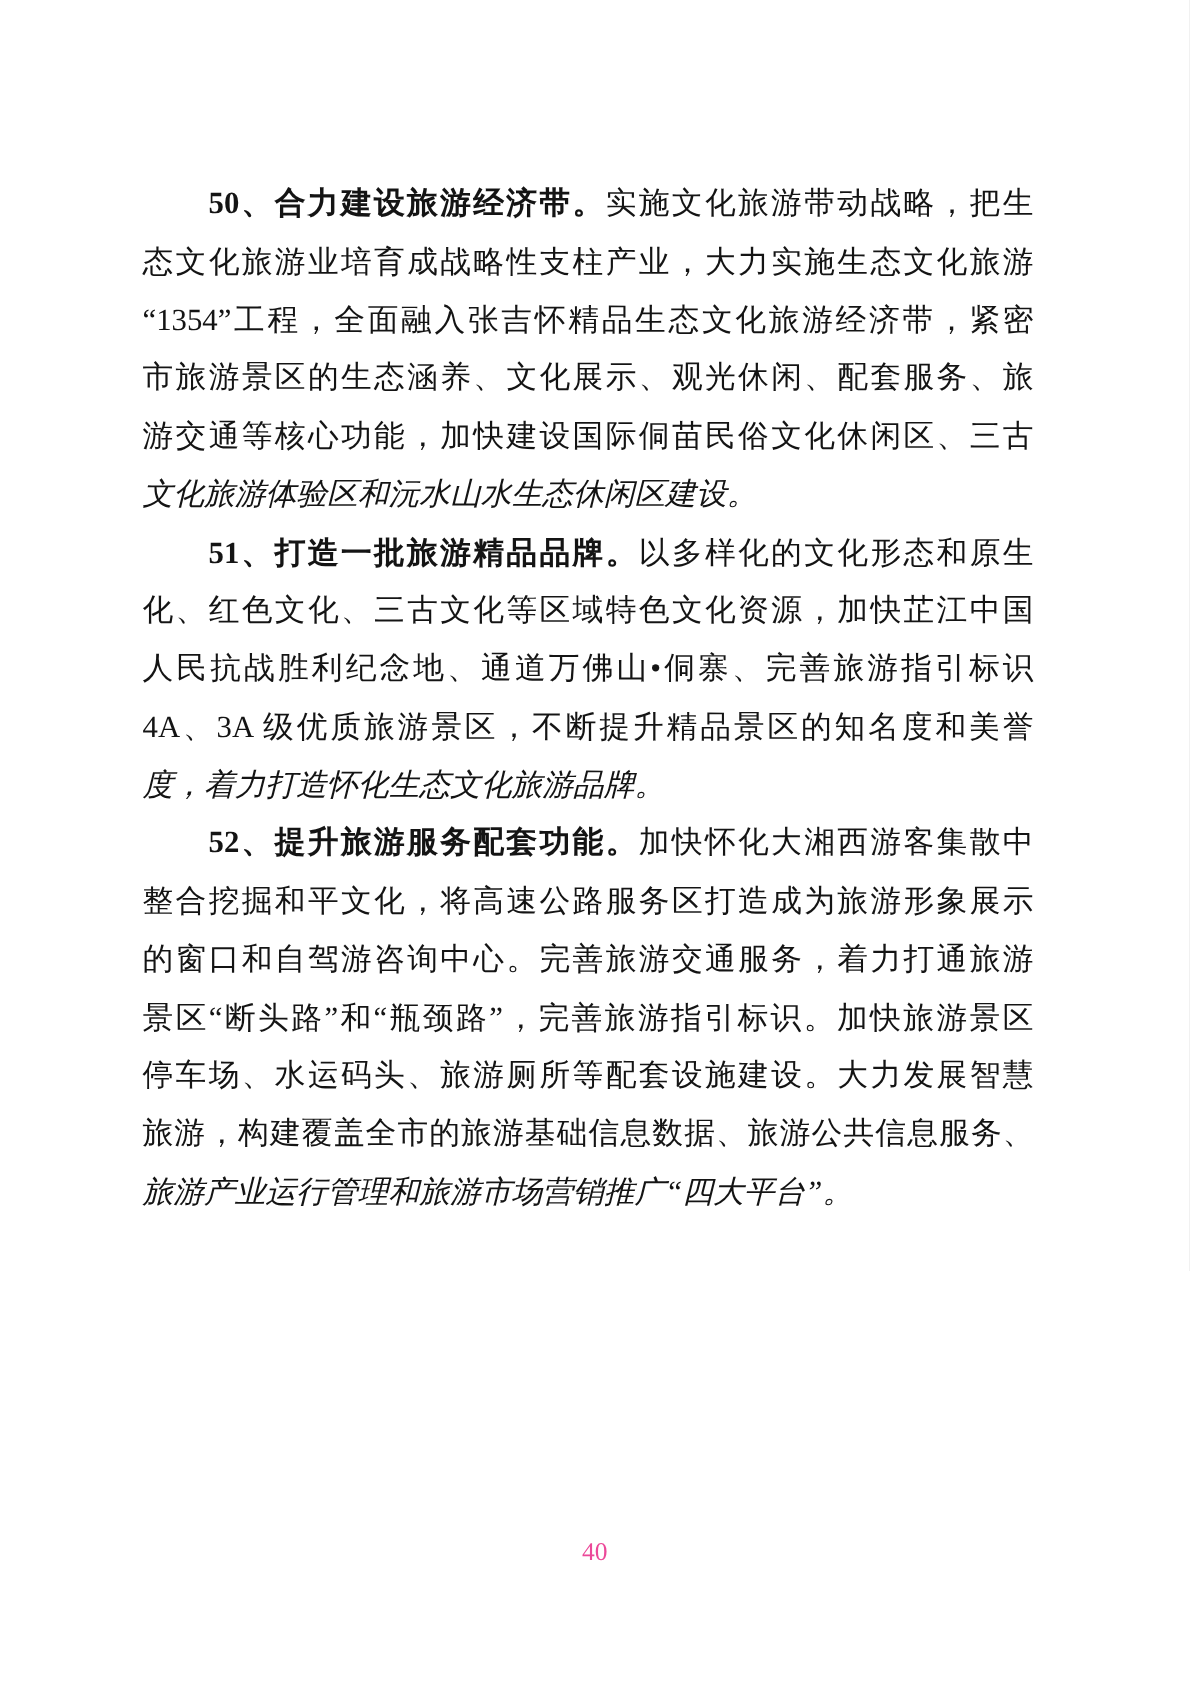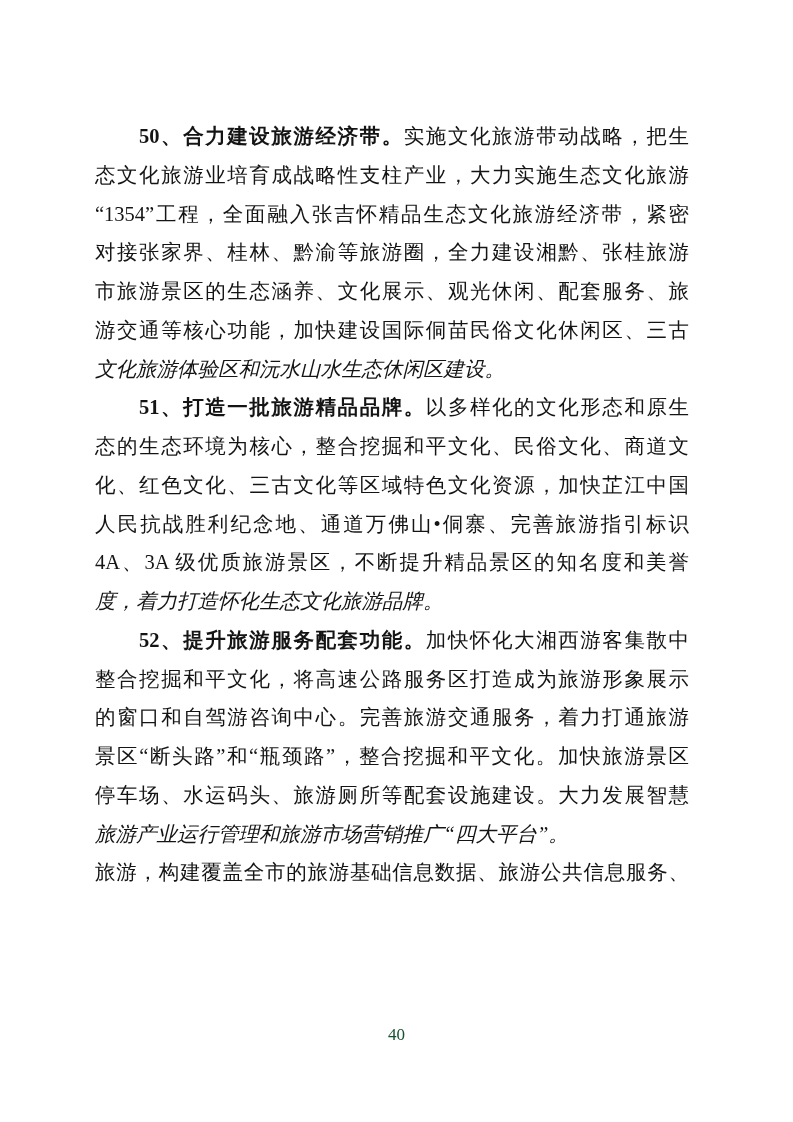--- a/index.html
+++ b/index.html
@@ -45,54 +45,52 @@
     font-weight: bold;
   }
   .pagenum {
     position: absolute;
     top: 1024px;
     left: 0;
     width: 100%;
     text-align: center;
     font-size: 17px;
     line-height: 22px;
-    color: #14532d;
+    color: #ec4899;
   }
 </style>
 </head>
 <body>
 
 <div class="page">
   <div class="content">
 
     <div class="para">
       <span class="line firstline"><b class="hd">50、合力建设旅游经济带。</b><span>实施文化旅游带动战略，把生</span></span>
       <span class="line">态文化旅游业培育成战略性支柱产业，大力实施生态文化旅游</span>
       <span class="line">“1354”工程，全面融入张吉怀精品生态文化旅游经济带，紧密</span>
-      <span class="line">对接张家界、桂林、黔渝等旅游圈，全力建设湘黔、张桂旅游</span>
       <span class="line">市旅游景区的生态涵养、文化展示、观光休闲、配套服务、旅</span>
       <span class="line">游交通等核心功能，加快建设国际侗苗民俗文化休闲区、三古</span>
       <span class="line lastline">文化旅游体验区和沅水山水生态休闲区建设。</span>
     </div>
 
     <div class="para">
       <span class="line firstline"><b class="hd">51、打造一批旅游精品品牌。</b><span>以多样化的文化形态和原生</span></span>
-      <span class="line">态的生态环境为核心，整合挖掘和平文化、民俗文化、商道文</span>
       <span class="line">化、红色文化、三古文化等区域特色文化资源，加快芷江中国</span>
       <span class="line">人民抗战胜利纪念地、通道万佛山•侗寨、完善旅游指引标识</span>
       <span class="line">4A、3A 级优质旅游景区，不断提升精品景区的知名度和美誉</span>
       <span class="line lastline">度，着力打造怀化生态文化旅游品牌。</span>
     </div>
 
     <div class="para">
       <span class="line firstline"><b class="hd">52、提升旅游服务配套功能。</b><span>加快怀化大湘西游客集散中</span></span>
       <span class="line">整合挖掘和平文化，将高速公路服务区打造成为旅游形象展示</span>
       <span class="line">的窗口和自驾游咨询中心。完善旅游交通服务，着力打通旅游</span>
-      <span class="line">景区“断头路”和“瓶颈路”，整合挖掘和平文化。加快旅游景区</span>
+      <span class="line">景区“断头路”和“瓶颈路”，完善旅游指引标识。加快旅游景区</span>
       <span class="line">停车场、水运码头、旅游厕所等配套设施建设。大力发展智慧</span>
+      <span class="line">旅游，构建覆盖全市的旅游基础信息数据、旅游公共信息服务、</span>
       <span class="line lastline">旅游产业运行管理和旅游市场营销推广“四大平台”。</span>
-      <span class="line">旅游，构建覆盖全市的旅游基础信息数据、旅游公共信息服务、</span>
     </div>
 
   </div>
 
   <div class="pagenum">40</div>
 </div>
 
 </body></html>

